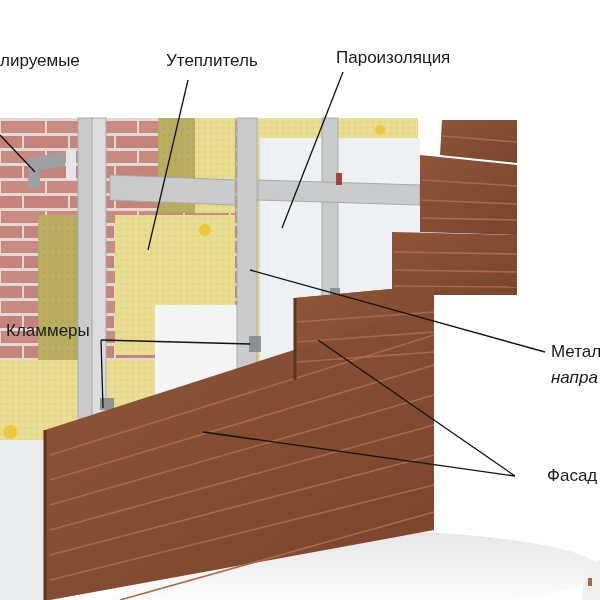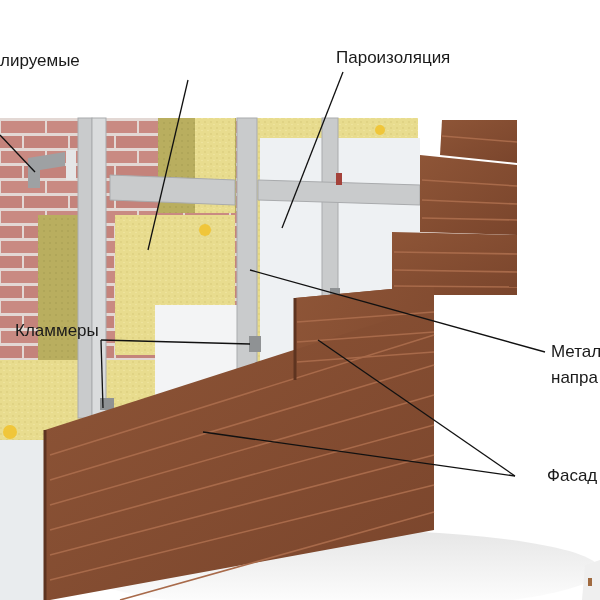--- a/index.html
+++ b/index.html
@@ -132,18 +132,19 @@
       <line x1="250" y1="270" x2="545" y2="352"></line>
       <line x1="203" y1="432" x2="515" y2="476"></line>
       <line x1="318" y1="340" x2="515" y2="476"></line>
     </g>
 
     <polygon points="585,565 600,560 600,600 582,600" fill="#efefef"></polygon>
     <rect x="588" y="578" width="4" height="8" fill="#a06a40"></rect>
   </svg>
 
   <div class="label" style="left:0px;top:51px;">лируемые</div>
+  <div class="label" style="left:166px;top:51px;">Утеплитель</div>
   <div class="label" style="left:328px;top:48px;margin-left:8px;">Пароизоляция</div>
-  <div class="label" style="left:15px;top:321px;">Кламмеры</div>
+  <div class="label" style="left:6px;top:321px;">Кламмеры</div>
   <div class="label" style="left:551px;top:342px;text-align:center;">Метал</div>
-  <div class="label" style="left:551px;top:368px;">напра</div>
+  <div class="label" style="left:551px;top:368px;font-style:italic;">напра</div>
   <div class="label" style="left:547px;top:466px;">Фасад</div>
 </div>
 
 </body></html>

